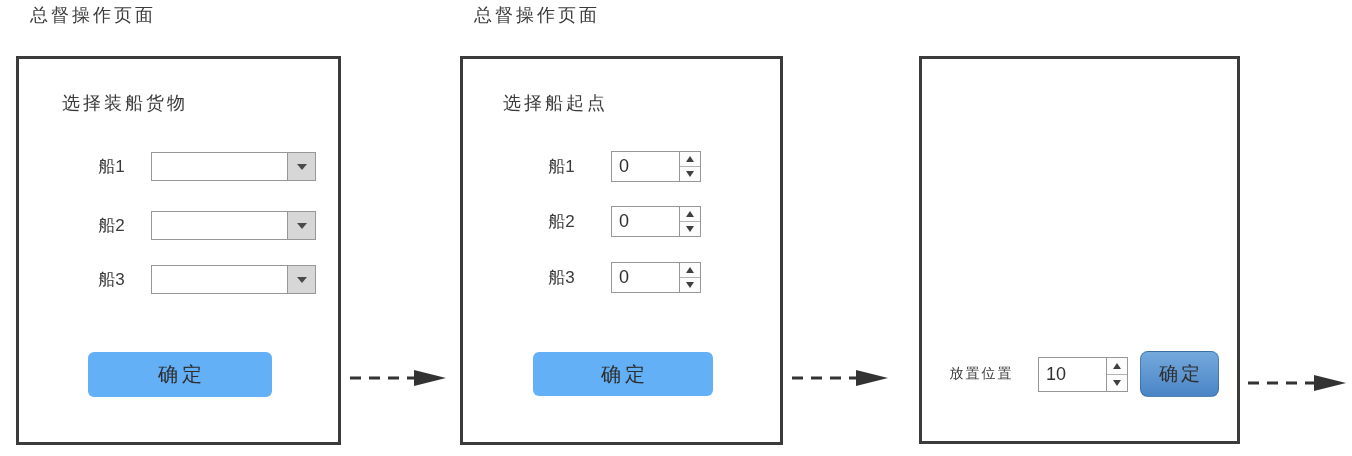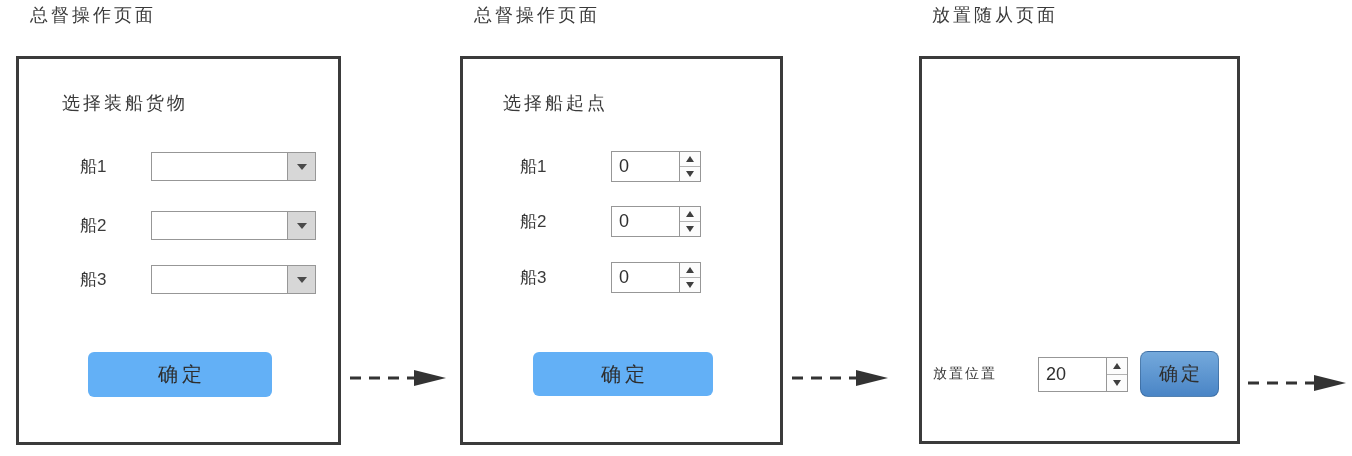--- a/index.html
+++ b/index.html
@@ -7,21 +7,21 @@
     position:relative; width:1352px; height:456px; background:#ffffff;
     font-family:"Liberation Sans","DejaVu Sans",sans-serif; color:#3a3a3a;
     overflow:hidden;
   }
   .ptitle {
     position:absolute; top:3px; font-size:18px; letter-spacing:3px;
     color:#3a3a3a; white-space:nowrap;
   }
   .box {
     position:absolute; top:56px; height:389px; width:325px;
-    border:3px solid #3b3b3b; background:#ffffff; box-sizing:border-box;
+    border:3px solid #3b3b3b; background:#ffffff; box-sizing:border-box;text-align:center;
   }
   .heading { position:absolute; top:32px; font-size:18px; letter-spacing:3px; white-space:nowrap; }
   .frow { position:absolute; display:flex; align-items:center;gap:8px; }
   .lbl { font-size:17px; flex:none; }
   
   .combo {
     display:flex; width:165px; height:29px; box-sizing:border-box;
     border:1px solid #979797; background:#ffffff; cursor:pointer;
   }
   .combo-field { flex:1; font-size:17px; display:flex; align-items:center; padding-left:7px; }
@@ -144,27 +144,26 @@
           <div class="spin-dn">
               <i class="tri-dn-s"></i>
             </div>
         </div>
       </div>
     </div>
 
     <div class="btn" style="left:70px;top:293px;width:180px;height:44px">确定</div>
   </div>
 
-  <div class="ptitle" style="left:932px">放置随从页面</div>
   <div class="box" style="left:919px;width:321px;height:388px">
 
     <div class="frow" style="left:11px;top:292px;height:46px">
       <span class="lbl" style="width:97px;font-size:14px;letter-spacing:2px">放置位置</span>
       <div class="spin" style="width:90px;height:35px">
-        <div class="spin-val">20</div>
+        <div class="spin-val">10</div>
         <div class="spin-btns">
           <div class="spin-up">
               <i class="tri-up-s"></i>
             </div>
           <div class="spin-dn">
               <i class="tri-dn-s"></i>
             </div>
         </div>
       </div>
     </div>

